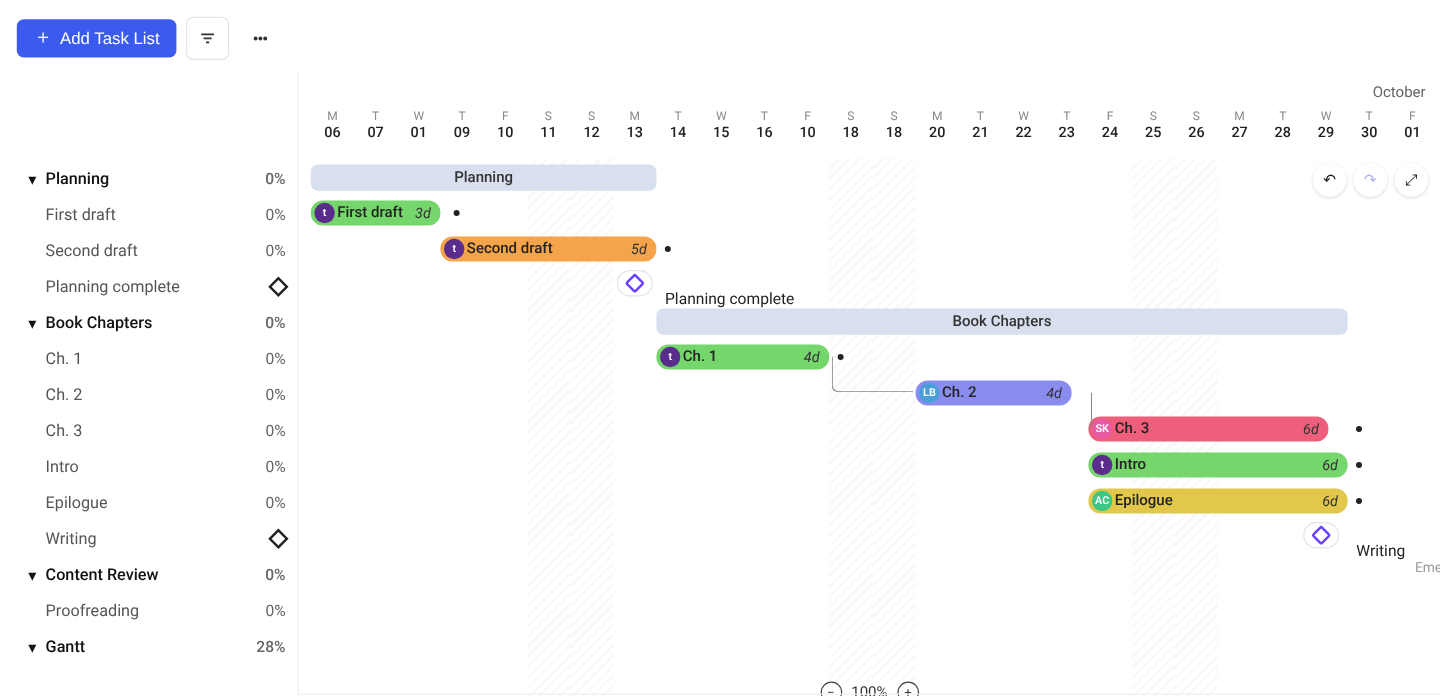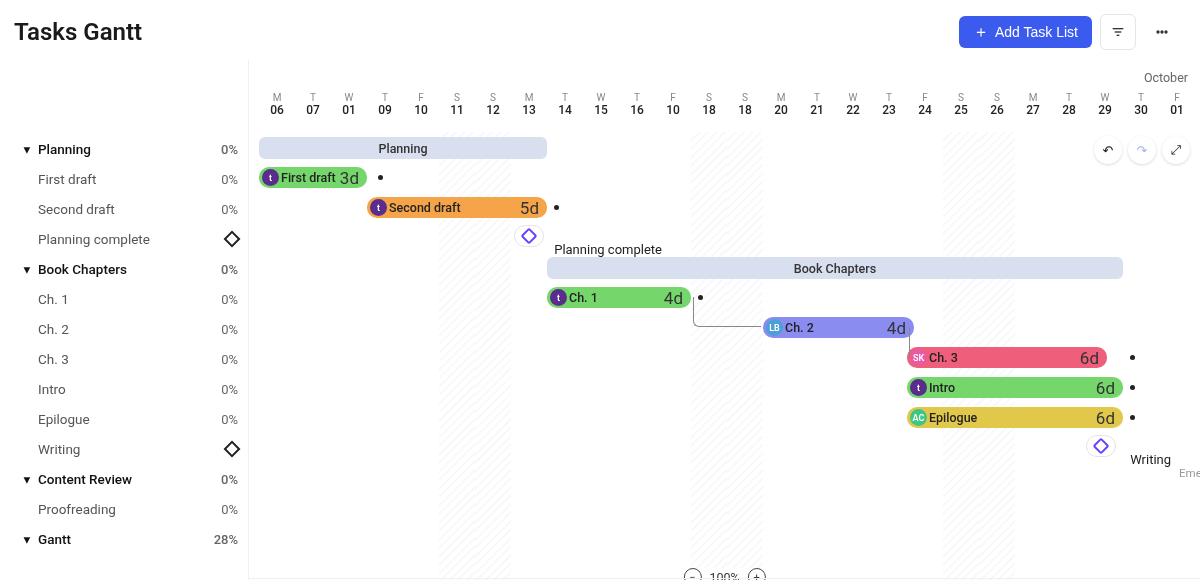--- a/index.html
+++ b/index.html
@@ -23,38 +23,37 @@
   .month-label { position:absolute; top:10px; right:12px; font-size:12.5px; color:#666; }
   .calendar-head { position:absolute; top:32px; left:0; width:100%; height:40px; }
   .daycol { position:absolute; top:0; width:36px; text-align:center; }
   .daycol .dow { font-size:10px; color:#888; }
   .daycol .dnum { font-size:12px; color:#222; font-weight:500; }
   .weekend { position:absolute; top:72px; bottom:0; width:36px; background:repeating-linear-gradient(-45deg,#f3f4f8 0,#f3f4f8 2px, transparent 2px, transparent 6px); opacity:.6; }
   .rows-area { position:absolute; top:72px; left:0; right:0; }
   .chart-row { position:relative; height:30px; }
   .groupbar { position:absolute; top:5px; height:22px; background:#d8dfef; border-radius:6px; display:flex; align-items:center; justify-content:center; font-size:12.5px; color:#333; font-weight:500; }
   .taskbar { position:absolute; top:5px; height:21px; border-radius:10px; display:flex; align-items:center; font-size:12.5px; font-weight:500; color:#222; padding-left:22px; }
-  .taskbar .dur { margin-left:auto; margin-right:8px; font-size:17px; font-weight:400; color:#333; }
+  .taskbar .dur { margin-left:auto; margin-right:8px; font-size:12px; font-weight:400; color:#333;font-style:italic; }
   .avatar { position:absolute; left:3px; top:2px; width:17px; height:17px; border-radius:50%; background:#5a2c8c; color:#fff; font-size:9px; display:flex; align-items:center; justify-content:center; font-weight:600; }
   .dot { position:absolute; width:5px; height:5px; border-radius:50%; background:#222; top:13px; }
   .ms-badge { position:absolute; top:3px; height:22px; border:1px solid #e1e4ea; border-radius:12px; padding:0 8px; display:flex; align-items:center; background:#fff; }
   .ms-text { position:absolute; top:6px; font-size:13px; color:#222; display:flex; align-items:center; gap:8px; }
   .ms-text .assignee { color:#999; font-size:11.5px;margin-top:28px; }
   .float-tools { position:absolute; top:76px; right:10px; display:flex; gap:6px; }
   .float-tools .tool { width:28px; height:28px; border-radius:50%; background:#fff; box-shadow:0 1px 3px rgba(0,0,0,.15); display:flex; align-items:center; justify-content:center; cursor:pointer; font-size:13px; }
   .zoom { position:absolute; bottom:4px; left:50%; transform:translateX(-50%); display:flex; align-items:center; gap:8px; font-size:12.5px; color:#333; background:#fff; }
   .zoom .zbtn { width:18px; height:18px; border:1.5px solid #444; border-radius:50%; display:flex; align-items:center; justify-content:center; cursor:pointer; font-size:11px; }
   .track { position:absolute; bottom:0; left:0; right:0; height:12px; border-top:1px solid #eef0f4; }
   svg.ic { width:16px; height:16px; stroke:#333; stroke-width:2; fill:none; }
 </style>
 </head>
 <body>
 
 <div class="header">
-  <div class="title">Tasks Gantt</div>
   <div class="header-actions">
     <button class="btn-primary">
       <span class="plus">＋</span>
       <span>Add Task List</span>
     </button>
     <div class="icon-btn">
       <svg class="ic" viewBox="0 0 24 24">
           <line x1="4" y1="7" x2="20" y2="7"></line>
           <line x1="7" y1="12" x2="17" y2="12"></line>
           <line x1="10" y1="17" x2="14" y2="17"></line>
@@ -311,21 +310,21 @@
         </div>
         <div class="chart-row">
           <div class="taskbar" style="left: 298px; width: 144px; background: rgb(116, 214, 107);">
             <span class="avatar" style="background:#5a2c8c">t</span>
             <span>Ch. 1</span>
             <span class="dur">4d</span>
           </div>
           <div class="dot" style="left: 449.2px;"></div>
         </div>
         <div class="chart-row">
-          <div class="taskbar" style="left: 514px; width: 151px; background: rgb(139, 140, 240);">
+          <div class="taskbar" style="left: 514px; width: 130px; background: rgb(139, 140, 240);">
             <span class="avatar" style="background:#4a9fd8">LB</span>
             <span>Ch. 2</span>
             <span class="dur">4d</span>
           </div>
         </div>
         <div class="chart-row">
           <div class="taskbar" style="left: 658px; width: 200px; background: rgb(239, 94, 122);">
             <span class="avatar" style="background:#e85aa3">SK</span>
             <span>Ch. 3</span>
             <span class="dur">6d</span>

